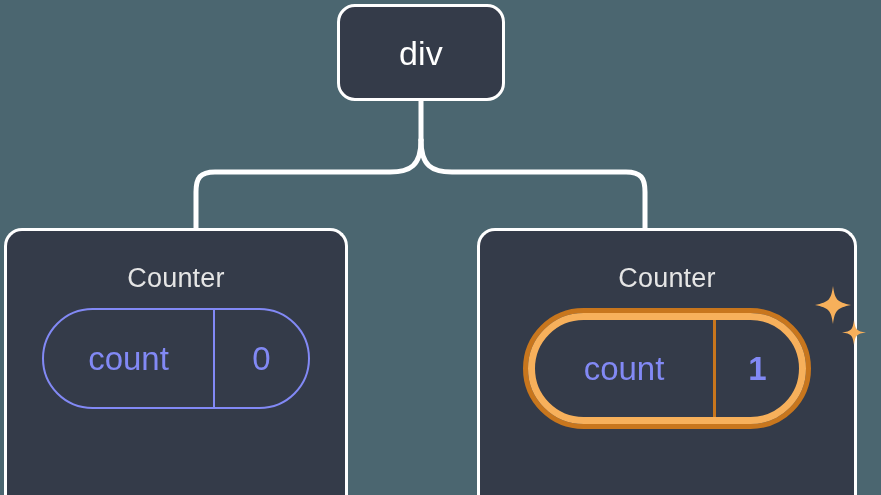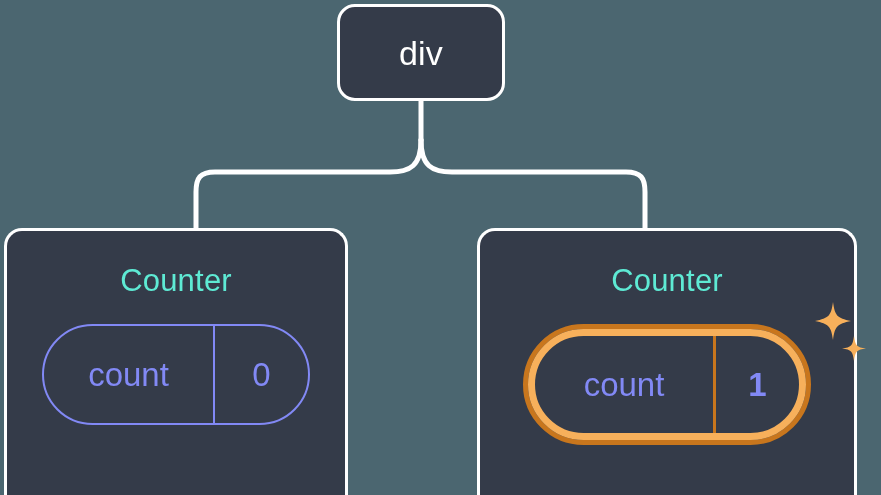--- a/index.html
+++ b/index.html
@@ -76,25 +76,25 @@
   #node-counter-right {
     left: 477px;
     top: 228px;
     width: 380px;
     height: 267px;
     border-bottom: none;
     border-bottom-left-radius: 0;
     border-bottom-right-radius: 0;
   }
   .node-title {
-    color: #5eead4;
-    font-size: 31px;
+    color: #e5e5e5;
+    font-size: 27px;
     line-height: 1;
     letter-spacing: 0.2px;
-    margin-bottom: 28px;
+    margin-bottom: 16px;
   }
 
   
   .pill {
     position: relative;
     box-sizing: border-box;
     display: flex;
     align-items: stretch;
     border: 2px solid #8289f5;
     border-radius: 999px;

